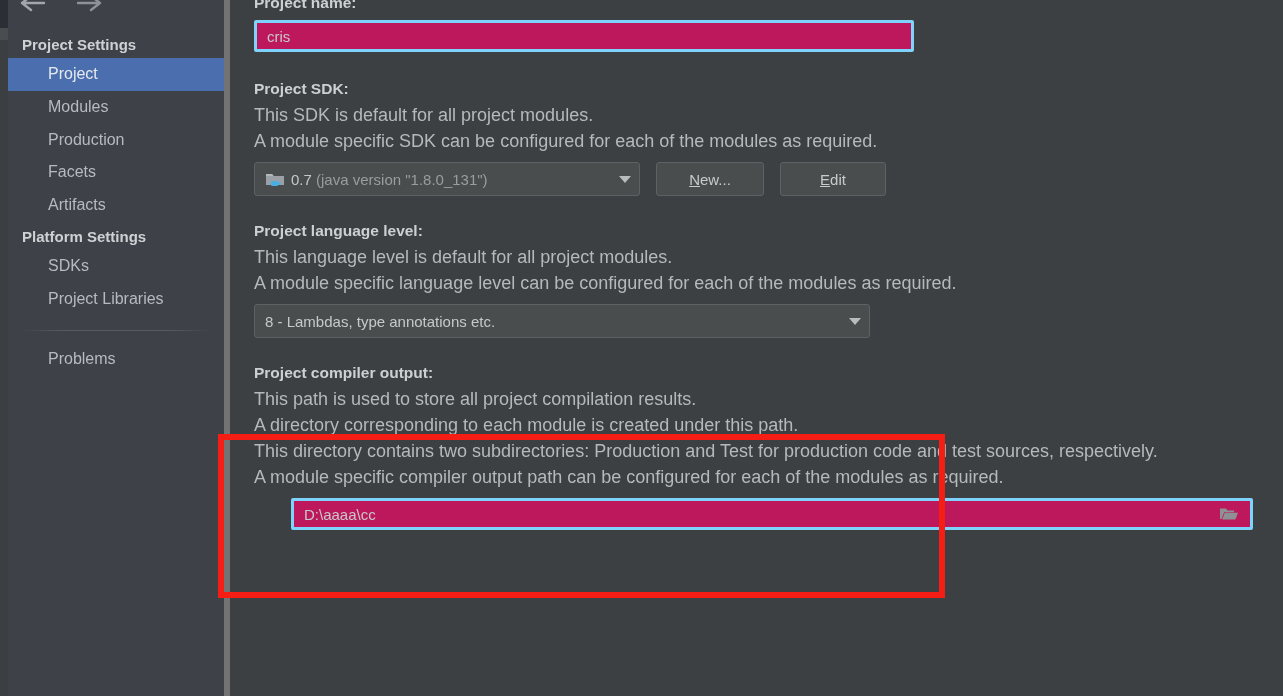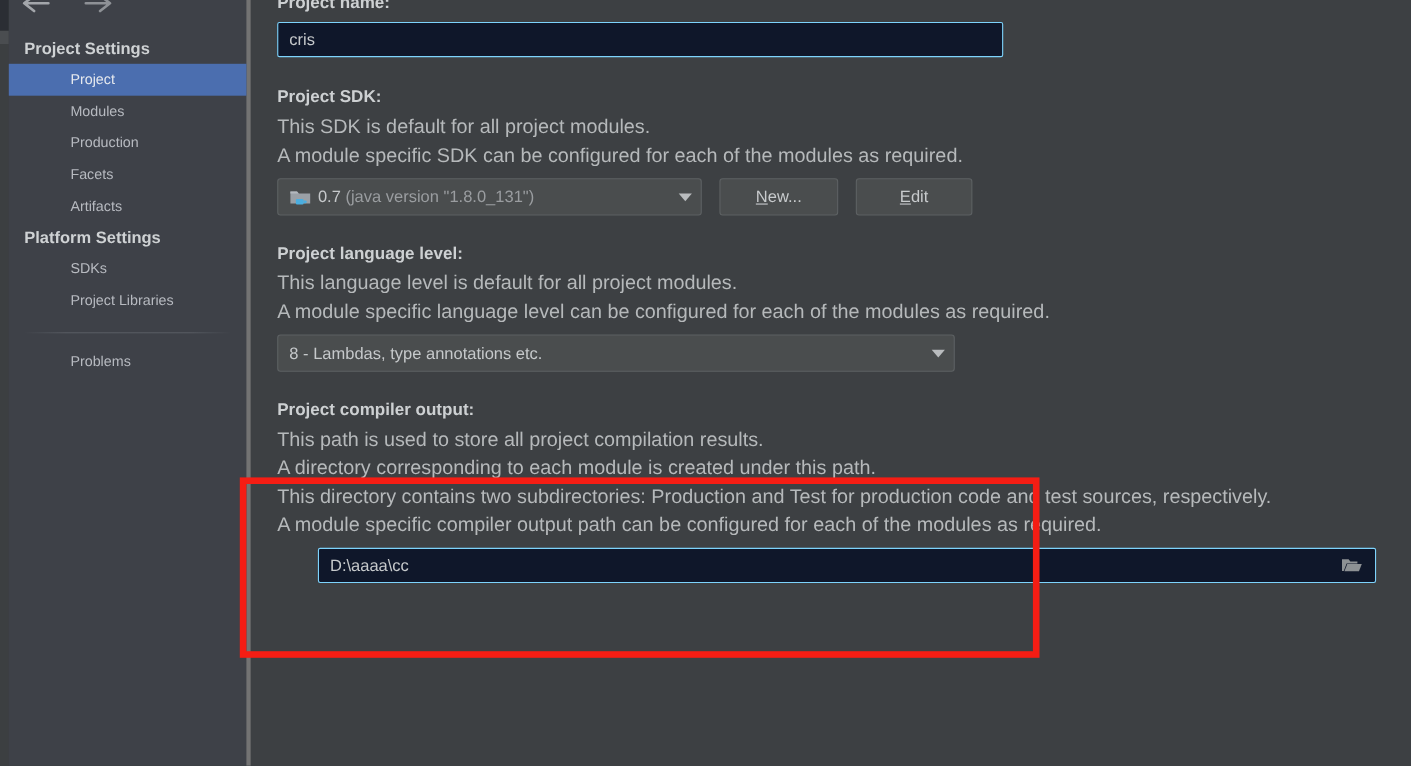--- a/index.html
+++ b/index.html
@@ -42,21 +42,21 @@
     width: 8px; height: 12px;
     background: #4a4d50;
   }
 
   
   #sidebar {
     flex: 0 0 216px;
     width: 216px;
     background: #3e4148;
     position: relative;
-    border-right: 4px solid #737373;
+    border-right: 6px solid #737373;
   }
   .nav-arrows {
     position: absolute;
     left: 4px; top: -12px;
     width: 200px; height: 30px;
     display: flex;
     align-items: center;
     gap: 30px;
     padding-left: 8px;
   }
@@ -67,22 +67,22 @@
   }
   .arrow-btn svg { display:block; }
 
   .group-title {
     font-weight: bold;
     color: #cfd2d4;
     font-size: 15px;
     padding: 6px 0 5px 14px;
   }
   .nav-item {
-    padding: 6px 0 6px 56px;
-    font-size: 13px;
+    padding: 6px 0 6px 40px;
+    font-size: 16px;
     color: #b7bac0;
     line-height: 1.3;
     white-space: nowrap;
   }
   .nav-item.selected {
     background: #4b6eaf;
     color: #e6e9ee;
   }
   .nav-divider {
     height: 1px;
@@ -108,22 +108,22 @@
   }
   .label-plain {
     color: #b6b9bb;
     font-size: 18px;
     line-height: 26px;
     white-space: nowrap;
   }
 
   
   .textfield {
-    background: #0f172a;
-    border: 1px solid #7dd3fc;
+    background: #be185d;
+    border: 3px solid #7dd3fc;
     border-radius: 2px;
     height: 32px;
     display: flex;
     align-items: center;
     padding: 0 10px;
     color: #c6c9cb;
     font-size: 15px;
     box-sizing: border-box;
   }
   .textfield .value { flex: 1 1 auto; }

